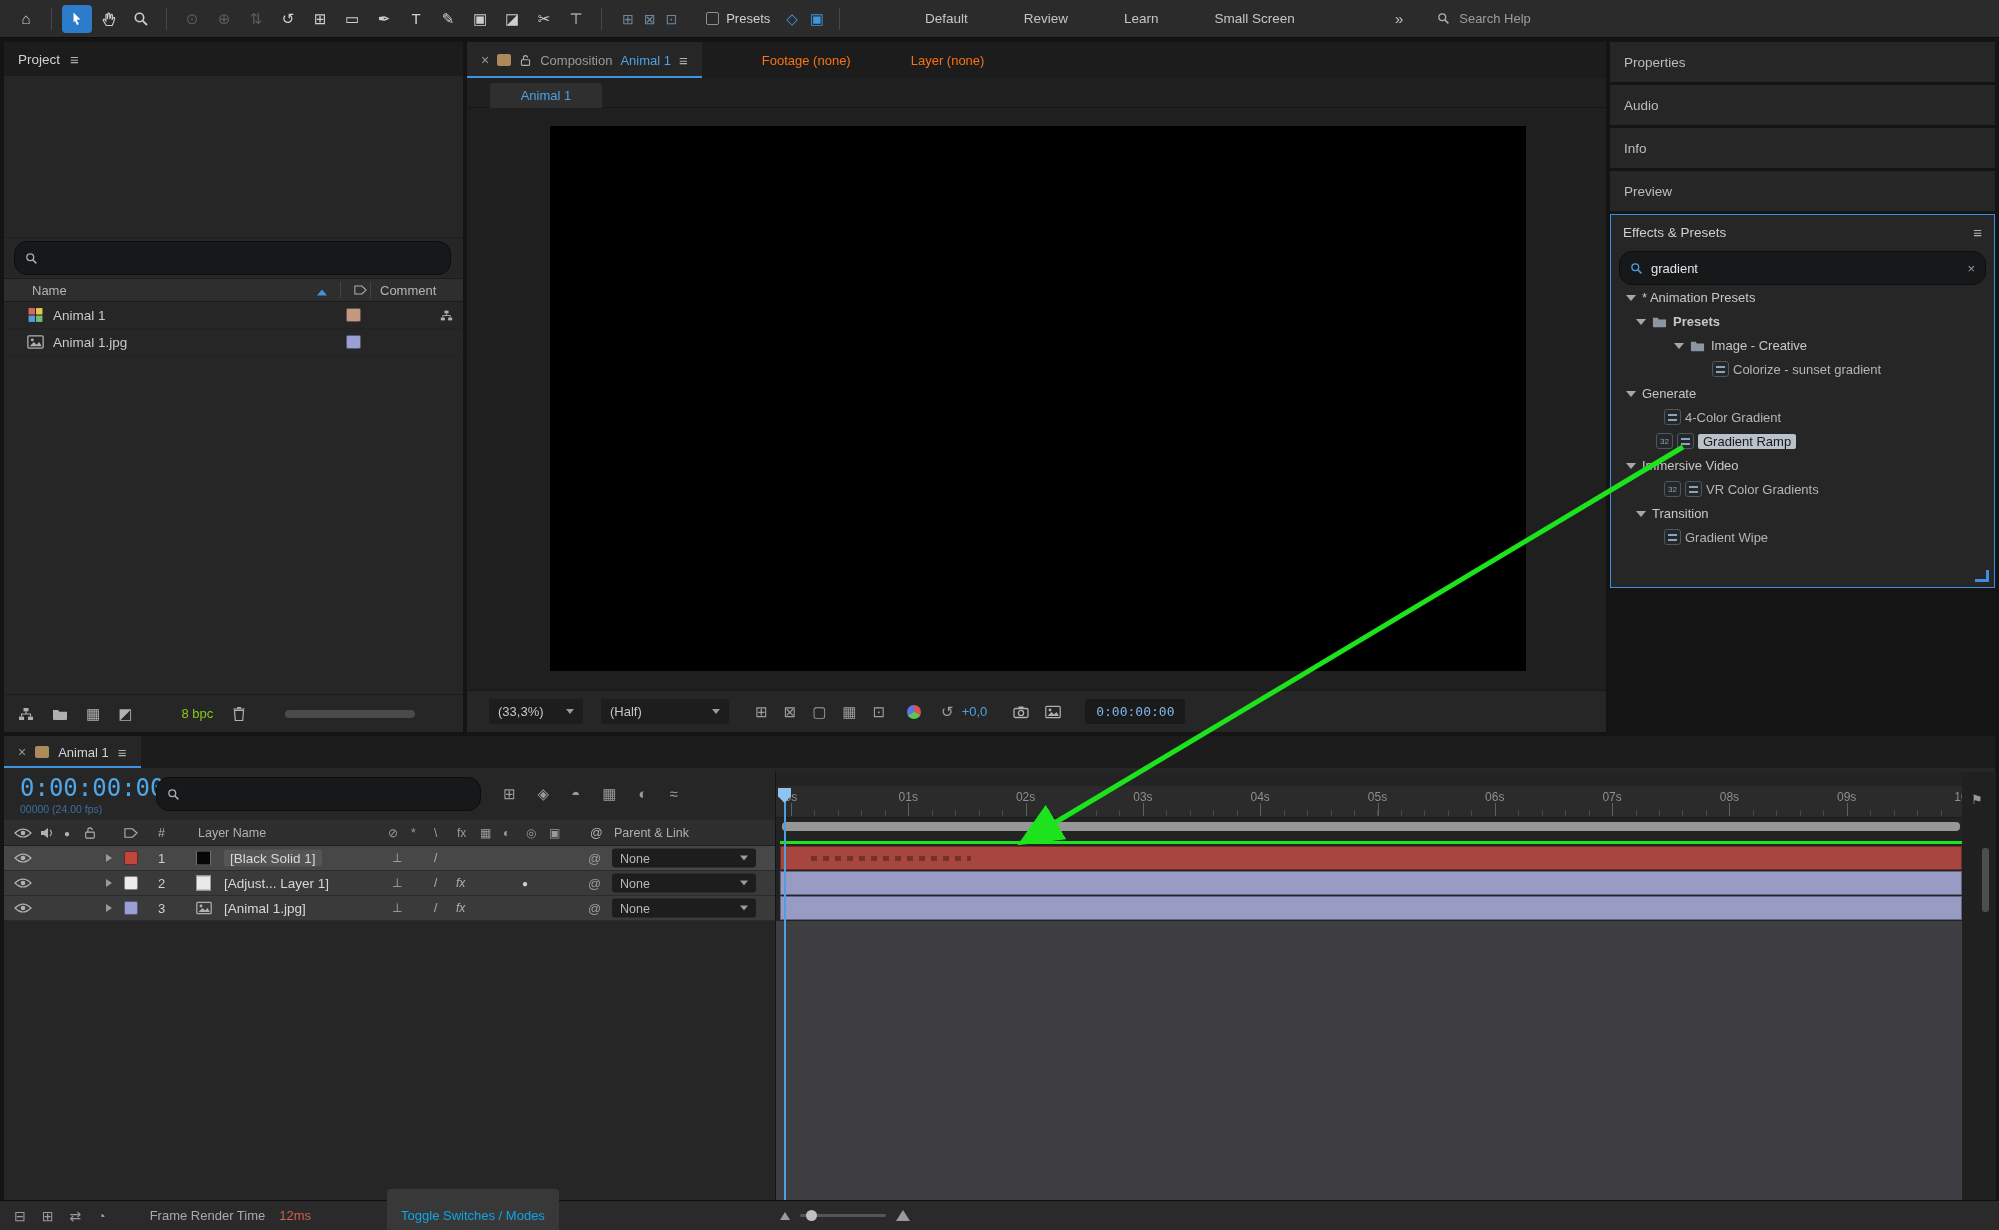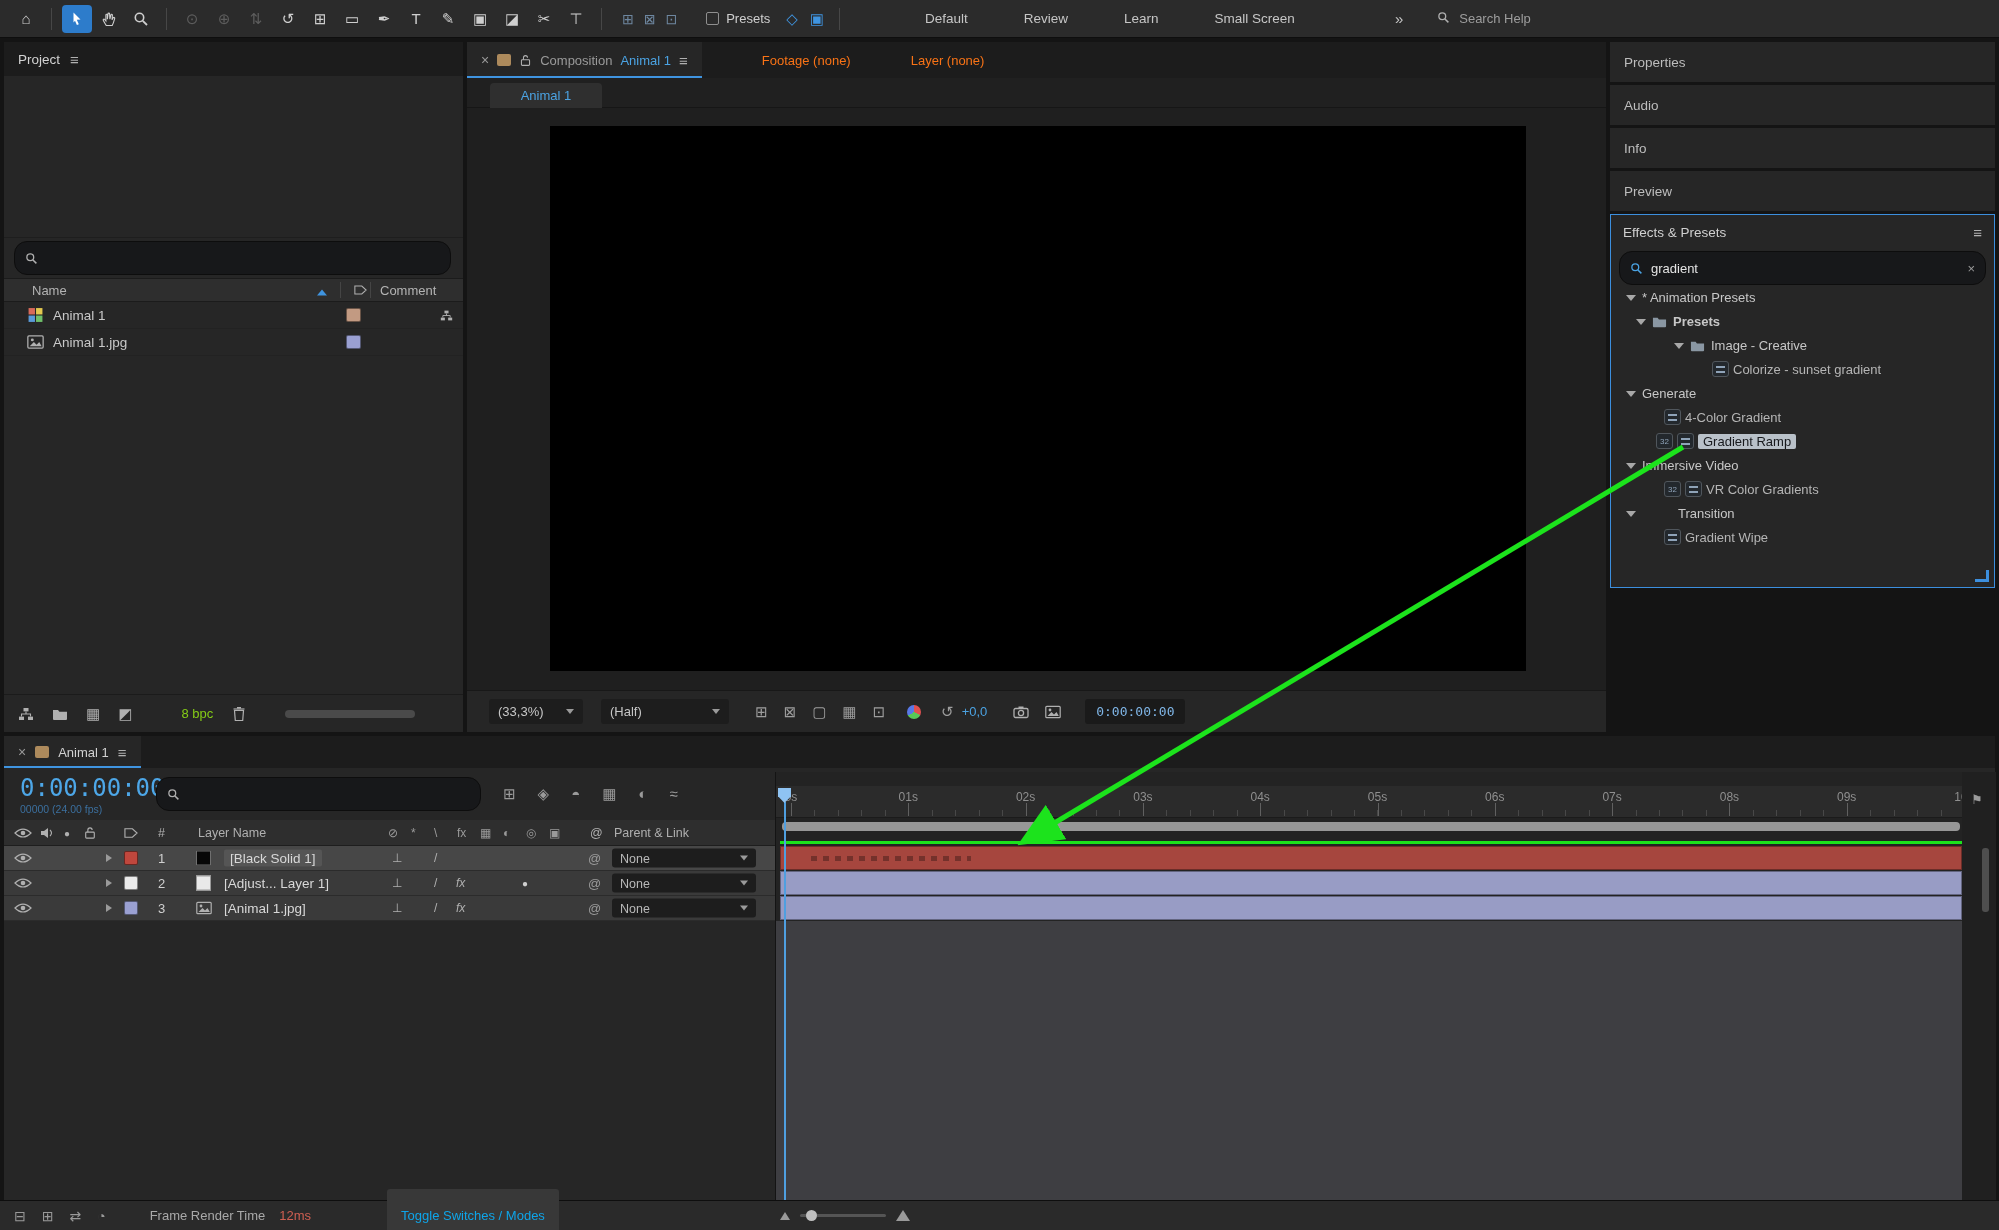--- a/index.html
+++ b/index.html
@@ -25,21 +25,21 @@
 #axis-group{display:flex;margin:0 6px}
 .axbtn{color:#6e87a0;font-size:14px;margin:0 5px}
 #snapping{display:flex;align-items:center;margin-left:18px}
 .checkbox{width:13px;height:13px;border:1px solid #8f8f8f;border-radius:2px;margin-right:7px}
 #snapping-label{color:#cfcfcf}
 #snap-toggles{display:flex;margin-left:10px}
 .snapbtn{color:#3f94e0;font-size:15px;margin:0 6px}
 #workspaces{display:flex;margin-left:48px}
 .ws{color:#c6c6c6;margin:0 28px;font-size:13.5px}
 #ws-overflow{color:#c6c6c6;margin-left:72px;font-size:15px}
-#help-search{display:flex;gap:9px;margin-left:34px;color:#9d9d9d;width:250px}
+#help-search{display:flex;align-items:center;gap:9px;margin-left:34px;color:#9d9d9d;width:250px}
 
 .panel{position:absolute;background:#262626}
 .tabstrip{background:#1c1c1c;display:flex;align-items:stretch;height:34px}
 .menu-ic{color:#b0b0b0;font-size:15px}
 .searchbox{height:34px;border-radius:13px;background:#17181a;border:1px solid #0d0d0d;display:flex;align-items:center;padding:0 10px;gap:8px}
 
 #project-panel{left:4px;top:42px;width:459px;height:690px}
 #project-panel .tabstrip{padding:0 14px;align-items:center;gap:10px}
 .ptab-label{color:#d2d2d2;font-size:13.5px}
 #proj-preview{position:absolute;left:0;top:34px;width:100%;height:162px;border-bottom:1px solid #1e1e1e}
@@ -476,21 +476,21 @@
           </div>
           <div class="ti grp" style="padding-left: 14px;">
             <span class="tri-down"></span>
             <span class="ti-label">Immersive Video</span>
           </div>
           <div class="ti" style="padding-left: 52px;">
             <span class="badge b32"></span>
             <span class="badge fx"></span>
             <span class="ti-label">VR Color Gradients</span>
           </div>
-          <div class="ti grp" style="padding-left: 14px; gap: 36px;">
+          <div class="ti grp" style="padding-left: 24px;">
             <span class="tri-down"></span>
             <span class="ti-label">Transition</span>
           </div>
           <div class="ti" style="padding-left: 52px;">
             <span class="badge fx"></span>
             <span class="ti-label">Gradient Wipe</span>
           </div>
         </div>
       <div class="ep-corner"></div>
     </div>

